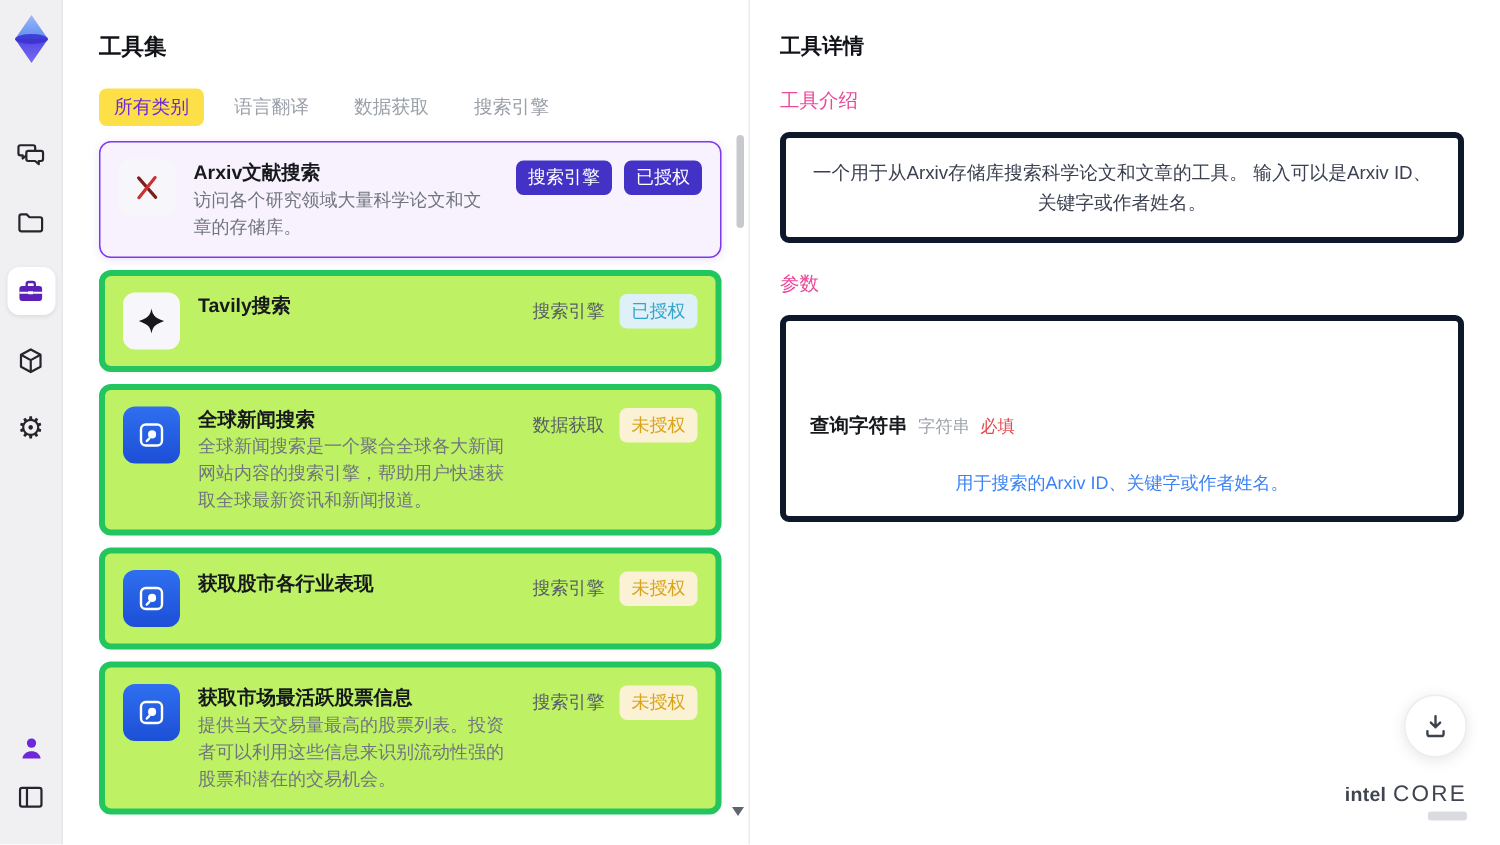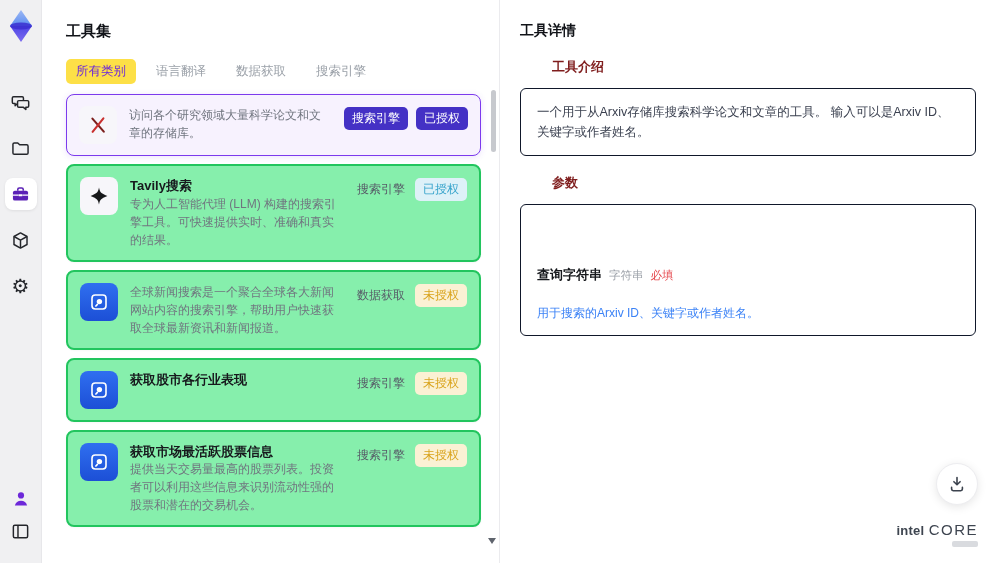--- a/index.html
+++ b/index.html
@@ -22,22 +22,22 @@
 
   
   .panel-left { width:458px; flex:0 0 458px; height:100%; position:relative;
     padding:22px 18px 12px 24px; border-right:1px solid #ebebee; }
   .page-title { font-size:15px; font-weight:700; color:#111318; }
   .tabs { display:flex; align-items:center; gap:10px; margin-top:18px; }
   .tab { font-size:12.5px; color:#9aa0a8; padding:4px 10px; border-radius:5px; cursor:pointer; white-space:nowrap; }
   .tab.active { color:#6d28d9; background:#fde047; font-weight:400; }
 
   .tool-list { margin-top:10px; }
-  .tool-card { display:flex; align-items:flex-start; gap:12px; background:#86efac;
-    border:2px solid #22c55e; border-radius:8px; padding:11px 12px; margin-bottom:8px;
+  .tool-card { display:flex; align-items:flex-start; gap:12px; background:#bef264;
+    border:4px solid #22c55e; border-radius:8px; padding:11px 12px; margin-bottom:8px;
     box-shadow:0 1px 2px rgba(20,20,40,.03); cursor:pointer; }
   .tool-card.selected { border:1.5px solid #7c3aed; background:#f7f2fe;
     box-shadow:0 1px 6px rgba(124,58,237,.15); }
   .tico { width:38px; height:38px; border-radius:8px; background:#f5f5f7;
     display:flex; align-items:center; justify-content:center; flex:0 0 38px; }
   .tico.blue { background:linear-gradient(180deg,#2f6ff0,#1c4fd6); }
   .tico.light { background:#f7f6fa; }
   .tbody { flex:1; min-width:0; padding-right:4px; }
   .tname { font-size:13px; font-weight:700; color:#17191d; line-height:1.35; }
   .tdesc { font-size:12px; color:#70757f; line-height:1.5; margin-top:0; }
@@ -50,22 +50,22 @@
 
   .scroll-thumb { position:absolute; right:3px; top:90px; width:5px; height:62px;
     background:#c7c9ce; border-radius:3px; cursor:pointer; }
   .scroll-arrow { position:absolute; right:3px; top:538px; width:0; height:0;
     border-left:4px solid transparent; border-right:4px solid transparent;
     border-top:6px solid #5f646d; }
 
   
   .panel-right { flex:1; height:100%; position:relative; padding:22px 24px 0 20px; background:#fff; }
   .detail-title { font-size:14px; font-weight:700; color:#111318; }
-  .section-h { font-size:13px; font-weight:700; color:#7f1d1d; margin-top:18px;margin-left:32px; }
-  .box { border:1px solid #0f172a; border-radius:6px; background:#fff; padding:13px 16px; margin-top:12px; }
+  .section-h { font-size:13px; font-weight:400; color:#ec4899; margin-top:18px; }
+  .box { border:4px solid #0f172a; border-radius:6px; background:#fff; padding:13px 16px; margin-top:12px;text-align:center; }
   .intro-text { font-size:12.5px; color:#3b4150; line-height:1.6; }
   .param-line { display:flex; align-items:baseline; gap:7px; }
   .param-name { font-size:13px; font-weight:700; color:#17191d;margin-top:48px; }
   .param-type { font-size:11.5px; color:#9ca1a9; }
   .param-req { font-size:11.5px; color:#e5484d; }
   .param-desc { font-size:12px; color:#3b82f6; margin-top:20px; line-height:1.5; }
 
   .fab { position:absolute; right:22px; bottom:58px; width:42px; height:42px; border-radius:50%;
     background:#fff; border:1px solid #ededf0; box-shadow:0 2px 10px rgba(0,0,0,.10);
     display:flex; align-items:center; justify-content:center; cursor:pointer; }
@@ -160,53 +160,54 @@
     <div class="tool-list">
 
       <div class="tool-card selected">
         <div class="tico light">
           <svg width="22" height="22" viewBox="0 0 22 22" fill="none" stroke-linecap="round">
             <path d="M5.4 4.6L16.8 17.6" stroke="#7c1f1c" stroke-width="2.1"></path>
             <path d="M16.4 4.4L5.6 17.8" stroke="#c9302f" stroke-width="2.1"></path>
           </svg>
         </div>
         <div class="tbody">
+          <div class="tname">Arxiv文献搜索</div>
           <div class="tdesc">访问各个研究领域大量科学论文和文章的存储库。</div>
         </div>
         <div class="tags">
           <span class="pill dark">搜索引擎</span>
           <span class="pill dark">已授权</span>
         </div>
       </div>
 
       <div class="tool-card">
         <div class="tico light">
           <svg width="20" height="20" viewBox="0 0 20 20" fill="#17181a">
             <path d="M10 1.6 C10.9 6 11.6 7.4 18.4 10 C11.6 12.6 10.9 14 10 18.4 C9.1 14 8.4 12.6 1.6 10 C8.4 7.4 9.1 6 10 1.6 Z"></path>
           </svg>
         </div>
         <div class="tbody">
           <div class="tname">Tavily搜索</div>
-          <div class="tdesc">专为人工智能代理 (LLM) 构建的搜索引擎工具。可快速提供实时、准确和真实的结果。</div>
         </div>
         <div class="tags">
           <span class="pill cat">搜索引擎</span>
           <span class="pill auth-blue">已授权</span>
         </div>
       </div>
 
       <div class="tool-card">
         <div class="tico blue">
           <svg width="22" height="22" viewBox="0 0 22 22" fill="none">
             <rect x="4" y="4" width="14" height="14" rx="3.2" stroke="#ffffff" stroke-width="1.6"></rect>
             <circle cx="11.4" cy="10.6" r="2.7" fill="#ffffff"></circle>
             <path d="M9.4 13.4l-1.5 1.6" stroke="#ffffff" stroke-width="1.7" stroke-linecap="round"></path>
           </svg>
         </div>
         <div class="tbody">
+          <div class="tname">全球新闻搜索</div>
           <div class="tdesc">全球新闻搜索是一个聚合全球各大新闻网站内容的搜索引擎，帮助用户快速获取全球最新资讯和新闻报道。</div>
         </div>
         <div class="tags">
           <span class="pill cat">数据获取</span>
           <span class="pill unauth">未授权</span>
         </div>
       </div>
 
       <div class="tool-card">
         <div class="tico blue">

